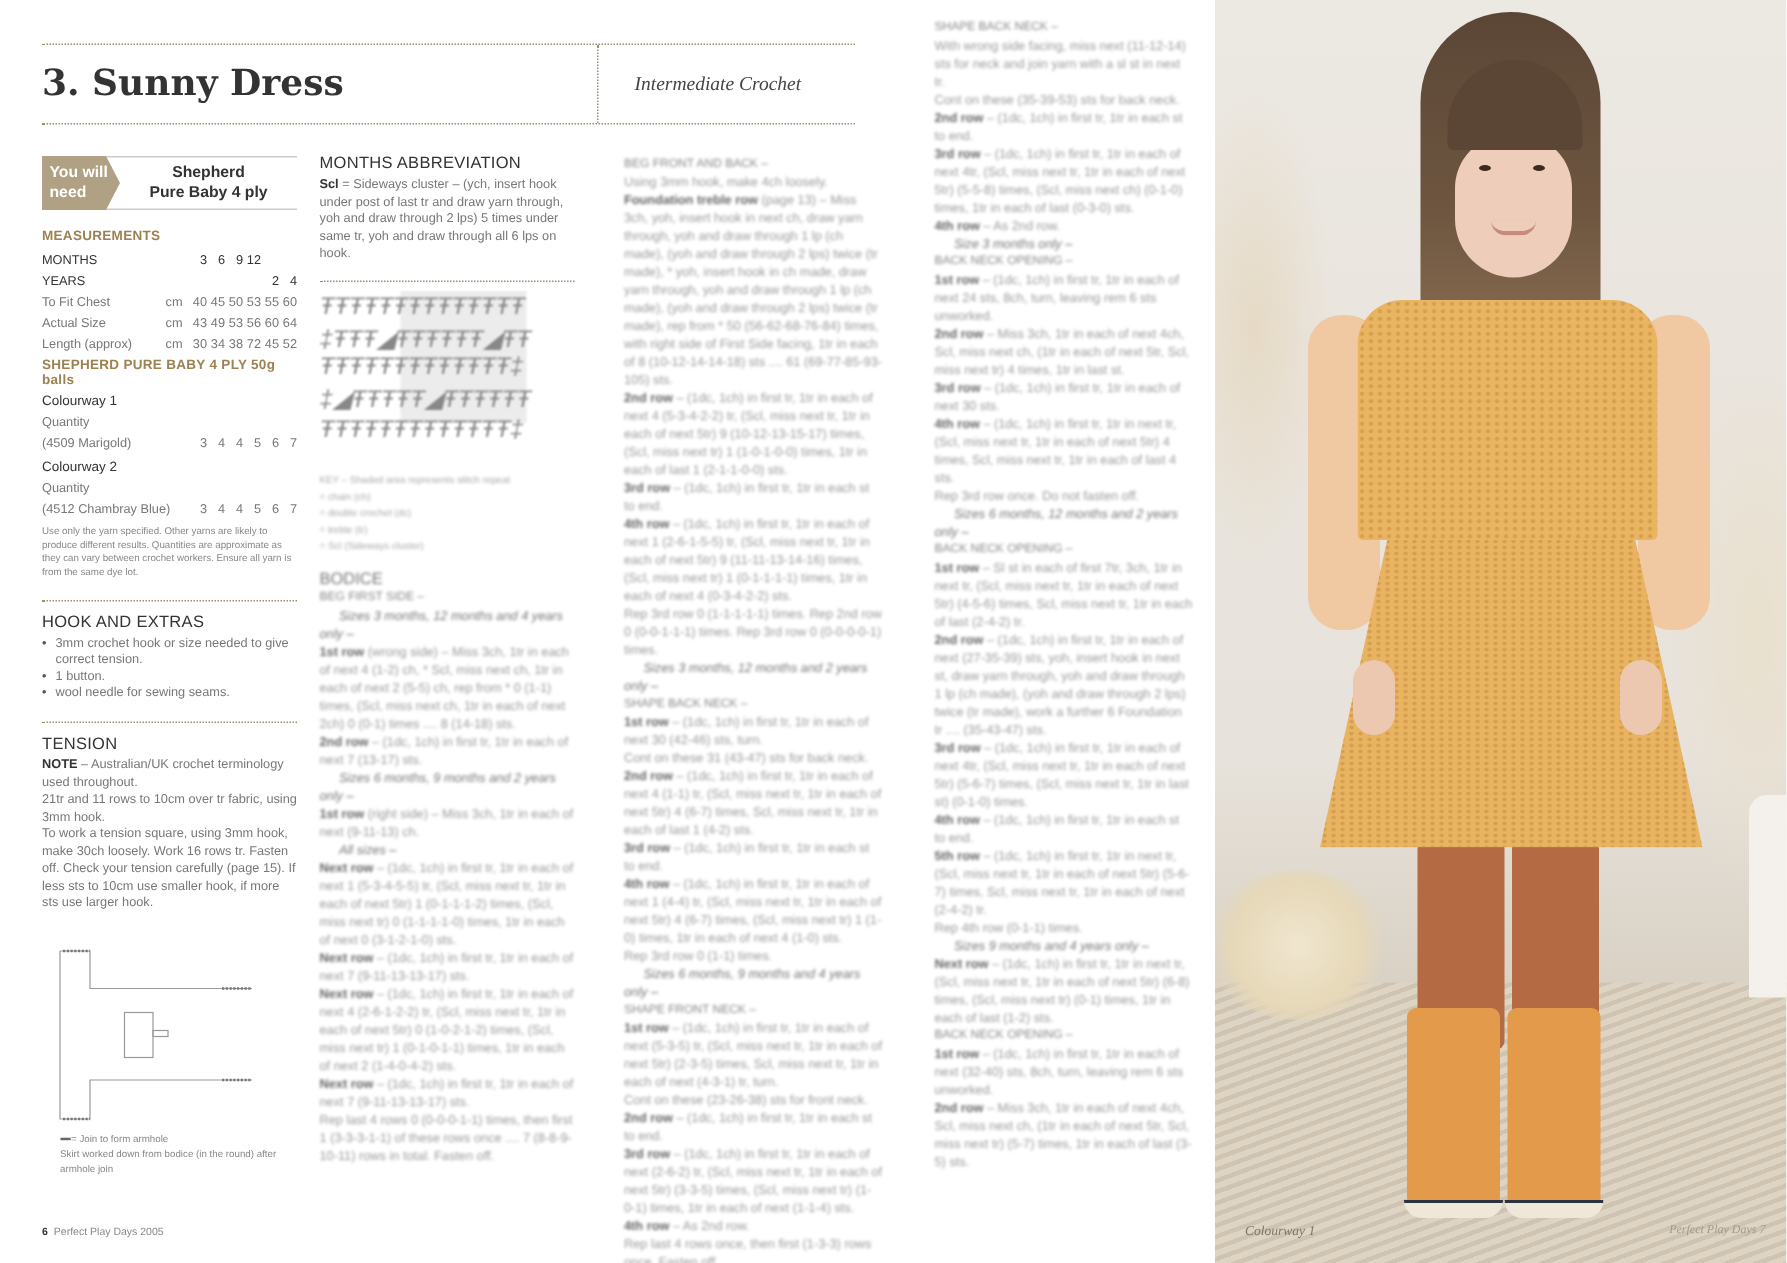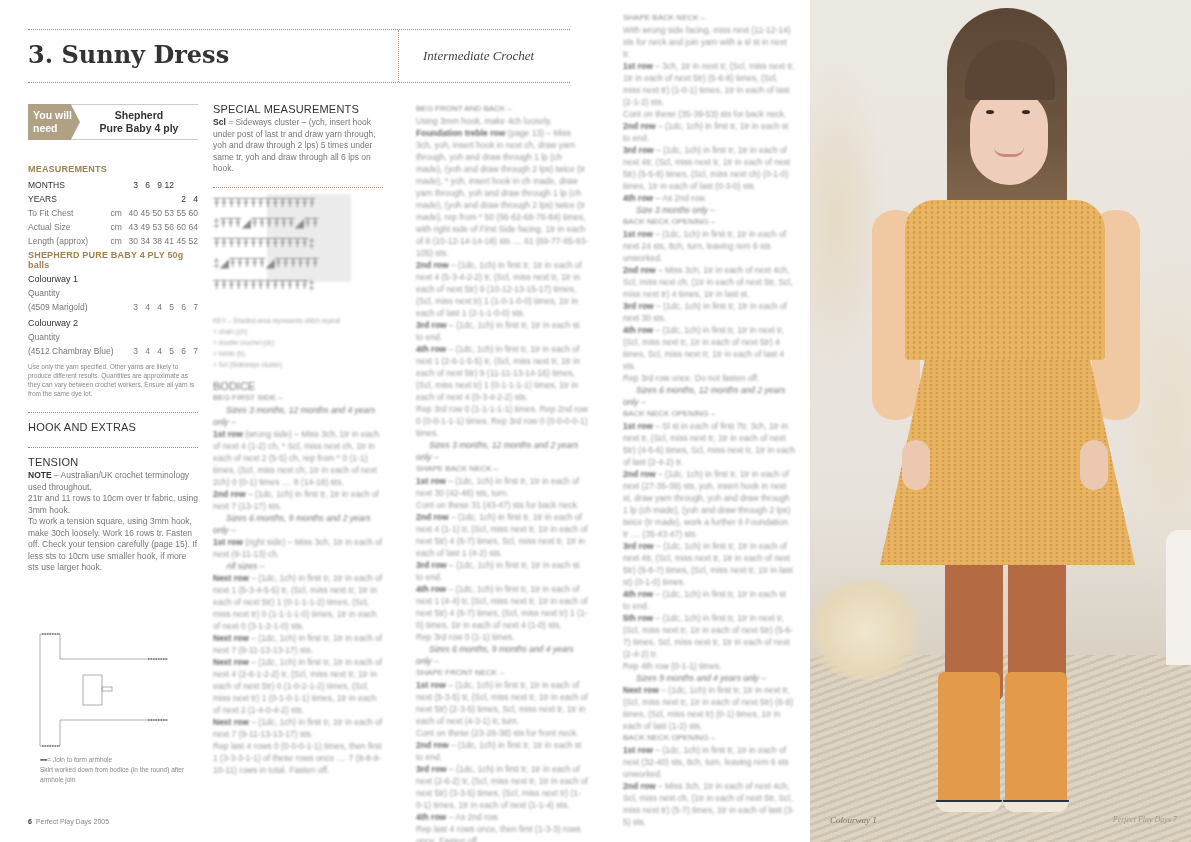--- a/index.html
+++ b/index.html
@@ -12,21 +12,21 @@
   .dotrule { border-top: 1.5px dotted #a08c72; position: absolute; }
   .hdr-top { left: 28px; top: 29px; width: 542px; }
   .hdr-bot { left: 28px; top: 82px; width: 542px; }
   .hdr-vert { position: absolute; left: 398px; top: 30px; height: 52px; border-left: 1.5px dotted #a08c72; }
 
   .title { position: absolute; left: 28px; top: 40px; font-family: "DejaVu Serif", serif; font-size: 24px; color: #333; }
   .subtitle { position: absolute; left: 423px; top: 48px; font-family: "Liberation Serif", serif; font-style: italic; font-size: 13px; color: #444; }
 
   
   .col1 { position: absolute; left: 28px; top: 104px; width: 170px; font-size: 9px; }
-  .need-box { display: flex; height: 36px; border-top: 1px solid #ccc; border-bottom: 1px solid #ccc; align-items: center; margin-bottom: 24px; }
+  .need-box { display: flex; height: 36px; border-top: 1px solid #ccc; border-bottom: 1px solid #ccc; align-items: center; margin-bottom: 12px; }
   .need-tag { width: 52px; height: 36px; background: #b1a184; color: #fff; font-family: "Liberation Sans", sans-serif; font-weight: bold; font-size: 10.5px; line-height: 13px; display: flex; align-items: center; padding-left: 5px; position: relative; clip-path: polygon(0 0, 82% 0, 100% 50%, 82% 100%, 0 100%); }
   .need-yarn { flex: 1; text-align: center; font-weight: bold; font-size: 10.5px; color: #333; line-height: 13px; }
   .sec-head-gold { color: #9c8252; font-weight: bold; font-size: 9px; margin: 2px 0 4px; letter-spacing: 0.2px; }
   .mtable { width: 170px; border-collapse: collapse; font-size: 8.5px; }
   .mtable td { padding: 2px 0; color: #777; }
   .mtable td.num { text-align: right; width: 12px; }
   .mtable tr.bold td { color: #333; }
   .cw { color: #333; font-size: 9px; margin: 4px 0 2px; }
   .qty-lbl { color: #888; font-size: 8.5px; }
   .note-small { color: #888; font-size: 6.5px; line-height: 9px; margin-top: 4px; }
@@ -44,21 +44,21 @@
   .folio-left { position: absolute; left: 28px; top: 818px; font-size: 7px; color: #888; }
   .folio-left b { color: #333; margin-right: 4px; }
 
   
   .col2 { position: absolute; left: 213px; top: 103px; width: 170px; }
   .blurtext { color: #9a9a9a; font-size: 8.5px; line-height: 12px; filter: blur(0.9px); }
   .blurtext b { color: #666; }
   .blurtext i { color: #777; padding-left: 13px; }
   .chart { margin-top: 6px; width: 170px; height: 115px; background: #fff; position: relative; filter: blur(0.8px); }
   .chart-shade { position: absolute; left: 54px; top: 0; width: 84px; height: 88px; background: #ececec; }
-  .chart-row { position: absolute; left: 0; display: flex; gap: 5px; font-size: 12px; color: #888; }
+  .chart-row { position: absolute; left: 0; display: flex; gap: 5px; font-size: 16px; color: #888; font-style: italic; }
   .key { font-size: 6.5px; color: #aaa; line-height: 11px; margin-top: 6px; filter: blur(1px); }
 
   
   .col3 { position: absolute; left: 416px; top: 103px; width: 172px; }
   .col4 { position: absolute; left: 623px; top: 12px; width: 172px; }
   .sh { color: #888; font-size: 8px; text-transform: uppercase; }
 
   
   .photo { position: absolute; left: 810px; top: 0; width: 381px; height: 842px; overflow: hidden;
     background: linear-gradient(180deg, #ece8e2 0%, #e7e2db 60%, #d9d1c4 78%, #d8cfbf 100%); }
@@ -155,21 +155,21 @@
         <td class="num">56</td>
         <td class="num">60</td>
         <td class="num">64</td>
       </tr>
       <tr>
         <td>Length (approx)</td>
         <td>cm</td>
         <td class="num">30</td>
         <td class="num">34</td>
         <td class="num">38</td>
-        <td class="num">41</td>
+        <td class="num">72</td>
         <td class="num">45</td>
         <td class="num">52</td>
       </tr>
     </tbody>
       </table>
 
     <div class="sec-head-gold">SHEPHERD PURE BABY 4 PLY 50g balls</div>
     <div class="cw">Colourway 1</div>
     <table class="mtable">
       <tbody>
@@ -201,20 +201,25 @@
         <td class="num">5</td>
         <td class="num">6</td>
         <td class="num">7</td>
       </tr>
     </tbody>
       </table>
     <p class="note-small">Use only the yarn specified. Other yarns are likely to produce different results. Quantities are approximate as they can vary between crochet workers. Ensure all yarn is from the same dye lot.</p>
 
     <div class="dot-sep"></div>
     <h2 class="h-section">HOOK AND EXTRAS</h2>
+    <ul class="bullets">
+      <li>3mm crochet hook or size needed to give correct tension.</li>
+      <li>1 button.</li>
+      <li>wool needle for sewing seams.</li>
+    </ul>
 
     <div class="dot-sep"></div>
     <h2 class="h-section">TENSION</h2>
     <p class="para"><b>NOTE</b><span> – Australian/UK crochet terminology used throughout.</span></p>
     <p class="para">21tr and 11 rows to 10cm over tr fabric, using 3mm hook.</p>
     <p class="para">To work a tension square, using 3mm hook, make 30ch loosely. Work 16 rows tr. Fasten off. Check your tension carefully (page 15). If less sts to 10cm use smaller hook, if more sts use larger hook.</p>
   </div>
 
   <svg class="diagram" viewBox="0 0 130 118">
     <g fill="none" stroke="#999" stroke-width="0.8">
@@ -231,21 +236,21 @@
       <line x1="110" y1="88" x2="130" y2="88"></line>
     </g>
   </svg>
   <div class="diag-caption">
     <div><span style="letter-spacing:-1px;color:#666">▪▪▪▪▪ </span><span>= Join to form armhole</span></div>
     <div>Skirt worked down from bodice (in the round) after armhole join</div>
   </div>
   <div class="folio-left"><b>6</b><span>Perfect Play Days 2005</span></div>
 
   <div class="col2">
-    <h2 class="h-section">SPECIAL MEASUREMENTS</h2>
+    <h2 class="h-section">MONTHS ABBREVIATION</h2>
     <p class="para"><b>Scl</b><span> = Sideways cluster – (ych, insert hook under post of last tr and draw yarn through, yoh and draw through 2 lps) 5 times under same tr, yoh and draw through all 6 lps on hook.</span></p>
     <div class="dot-sep" style="margin:12px 0 6px"></div>
     <div class="chart">
       <div class="chart-shade"></div>
       <div class="chart-row" style="top:2px">ŦŦŦŦŦŦŦŦŦŦŦŦŦŦ</div>
       <div class="chart-row" style="top:22px">‡ŦŦŦ◢ŦŦŦŦŦŦ◢ŦŦ</div>
       <div class="chart-row" style="top:42px">ŦŦŦŦŦŦŦŦŦŦŦŦŦ‡</div>
       <div class="chart-row" style="top:62px">‡◢ŦŦŦŦŦ◢ŦŦŦŦŦŦ</div>
       <div class="chart-row" style="top:84px">ŦŦŦŦŦŦŦŦŦŦŦŦŦ‡</div>
     </div>
@@ -297,21 +302,20 @@
     <div><b>3rd row</b><span> – (1dc, 1ch) in first tr, 1tr in each of next (2-6-2) tr, (Scl, miss next tr, 1tr in each of next 5tr) (3-3-5) times, (Scl, miss next tr) (1-0-1) times, 1tr in each of next (1-1-4) sts.</span></div>
     <div><b>4th row</b><span> – As 2nd row.</span></div>
     <div>Rep last 4 rows once, then first (1-3-3) rows once. Fasten off.</div>
   </div>
 </div>
 
 <div class="page-right-text"></div>
 <div class="col4 blurtext">
   <div class="sh">SHAPE BACK NECK –</div>
   <div>With wrong side facing, miss next (11-12-14) sts for neck and join yarn with a sl st in next tr.</div>
-  <div><b>1st row</b><span> – 3ch, 1tr in next tr, (Scl, miss next tr, 1tr in each of next 5tr) (5-6-8) times, (Scl, miss next tr) (1-0-1) times, 1tr in each of last (2-1-2) sts.</span></div>
   <div>Cont on these (35-39-53) sts for back neck.</div>
   <div><b>2nd row</b><span> – (1dc, 1ch) in first tr, 1tr in each st to end.</span></div>
   <div><b>3rd row</b><span> – (1dc, 1ch) in first tr, 1tr in each of next 4tr, (Scl, miss next tr, 1tr in each of next 5tr) (5-5-8) times, (Scl, miss next ch) (0-1-0) times, 1tr in each of last (0-3-0) sts.</span></div>
   <div><b>4th row</b><span> – As 2nd row.</span></div>
   <div><i>Size 3 months only –</i></div>
   <div class="sh">BACK NECK OPENING –</div>
   <div><b>1st row</b><span> – (1dc, 1ch) in first tr, 1tr in each of next 24 sts, 8ch, turn, leaving rem 6 sts unworked.</span></div>
   <div><b>2nd row</b><span> – Miss 3ch, 1tr in each of next 4ch, Scl, miss next ch, (1tr in each of next 5tr, Scl, miss next tr) 4 times, 1tr in last st.</span></div>
   <div><b>3rd row</b><span> – (1dc, 1ch) in first tr, 1tr in each of next 30 sts.</span></div>
   <div><b>4th row</b><span> – (1dc, 1ch) in first tr, 1tr in next tr, (Scl, miss next tr, 1tr in each of next 5tr) 4 times, Scl, miss next tr, 1tr in each of last 4 sts.</span></div>

